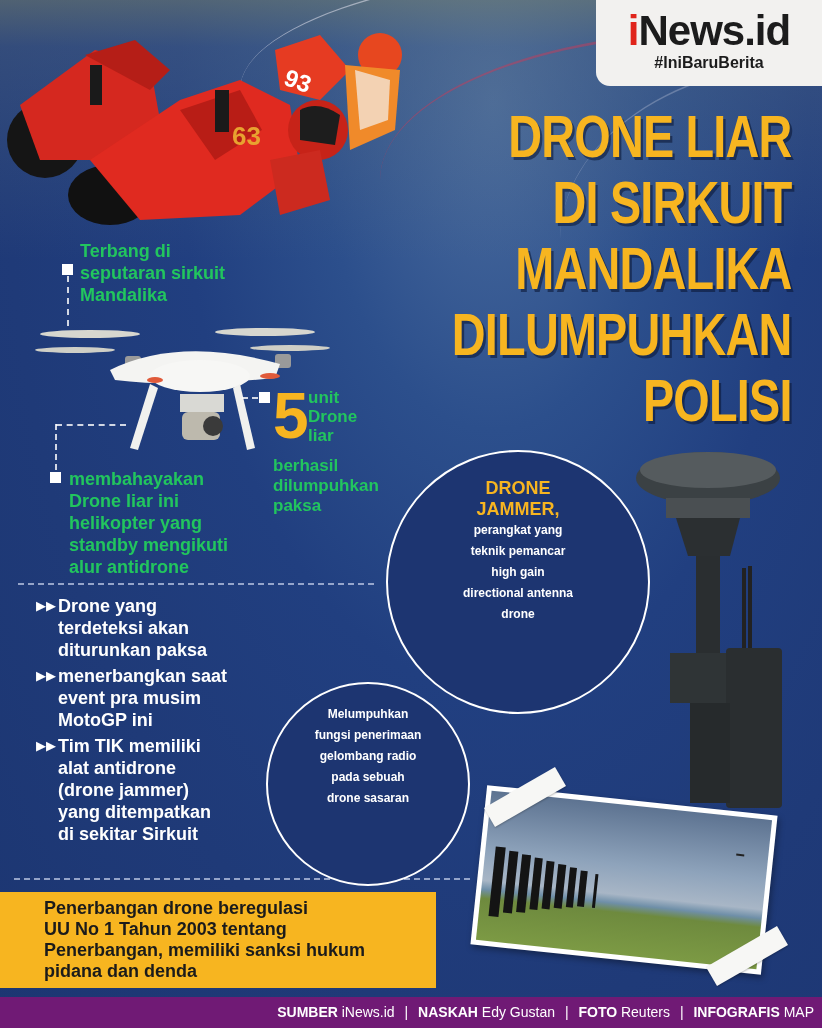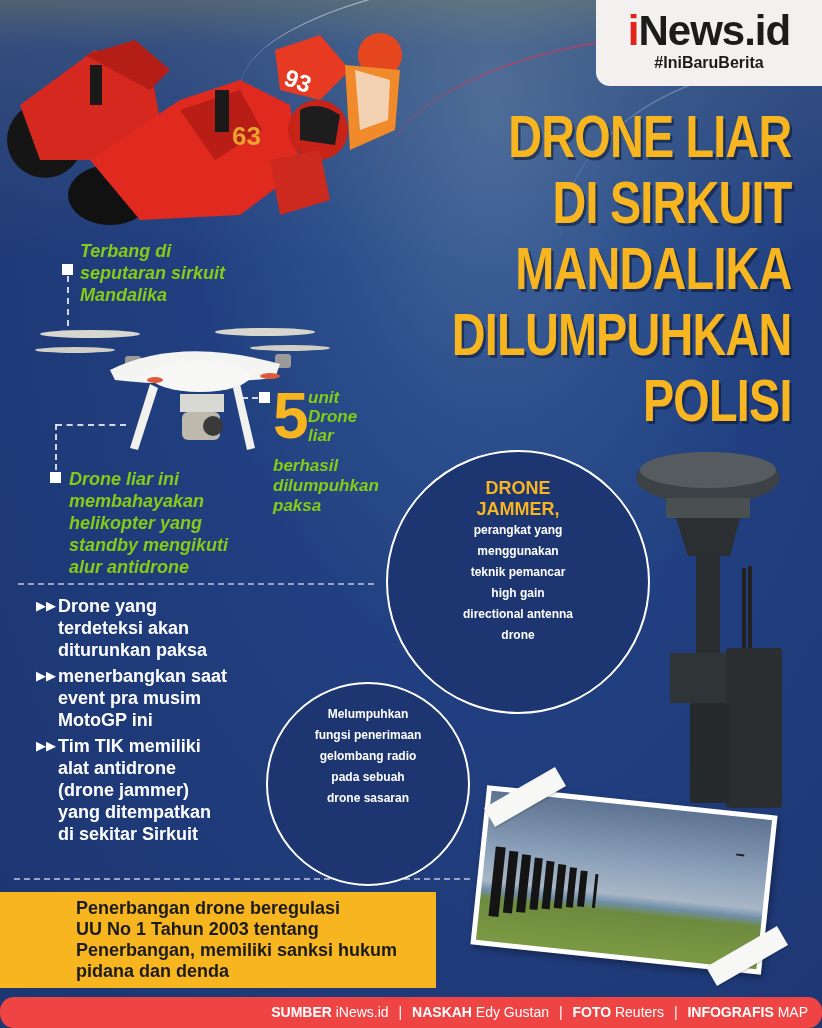--- a/index.html
+++ b/index.html
@@ -27,21 +27,21 @@
   .title { right: 30px; top: 104px; text-align: right; color: #f7b520;
            font-family: "Liberation Sans", sans-serif; font-weight: 700;
            font-size: 60px; line-height: 66px; letter-spacing: -1px;
            transform: scaleX(0.78); transform-origin: right top;
            text-shadow: 3px 3px 0 rgba(10,20,50,0.55); }
 
   
   .bikes { left: 0; top: 10px; width: 420px; height: 215px; }
 
   
-  .yl { color: #84cc16; font-weight: 700; font-style: italic; }
+  .yl { color: #22c55e; font-weight: 700; }
   .sq { width: 11px; height: 11px; background: #fff; }
   .dash-v { border-left: 2px dashed rgba(255,255,255,0.8); width: 0; }
   .dash-h { border-top: 2px dashed rgba(255,255,255,0.8); height: 0; }
   .divider { border-top: 2px dashed rgba(200,210,235,0.7); height: 0; }
 
   .t-terbang { left: 80px; top: 240px; font-size: 18px; line-height: 22px; }
   .t-drone-liar { left: 69px; top: 468px; font-size: 18px; line-height: 22px; }
   .five { left: 273px; top: 384px; font-size: 64px; line-height: 64px; font-weight: 700; color: #f7b520; }
   .five-side { left: 308px; top: 388px; font-size: 17px; line-height: 19px; }
   .five-below { left: 273px; top: 456px; font-size: 17px; line-height: 20px; }
@@ -59,24 +59,24 @@
 
   .device { left: 630px; top: 448px; width: 160px; height: 370px; }
 
   .photo { left: 478px; top: 800px; width: 292px; height: 160px; transform: rotate(6deg);
            background: #fff; padding: 5px; box-shadow: 2px 3px 6px rgba(0,0,0,0.35); }
   .photo-inner { width: 100%; height: 100%; position: relative; overflow: hidden;
                  background: linear-gradient(180deg, #5d7391 0%, #8ea3bb 40%, #a8b6c6 60%, #6f8fa8 66%, #6e8a3e 72%, #7c9a44 100%); }
   .tape { background: #f7f7f5; width: 82px; height: 22px; box-shadow: 0 1px 2px rgba(0,0,0,0.25); }
 
   .reg-box { left: 0; top: 892px; width: 436px; height: 96px; background: #f7b520; padding: 6px 0 0 44px; }
-  .reg-text { color: #1b1b1b; font-weight: 700; font-size: 18px; line-height: 21px; margin-left: 32px; }
-
-  .footer { left: 0; top: 997px; width: 822px; height: 31px; background: #ef4444;
-            color: #fff; font-size: 14px; line-height: 31px; text-align: right; padding-right: 14px; white-space: nowrap; border-radius: 14px; }
+  .reg-text { color: #1b1b1b; font-weight: 700; font-size: 18px; line-height: 21px; }
+
+  .footer { left: 0; top: 997px; width: 822px; height: 31px; background: #701a75;
+            color: #fff; font-size: 14px; line-height: 31px; text-align: right; padding-right: 8px; white-space: nowrap; }
   .footer b { font-weight: 700; }
   .footer .sep { margin: 0 6px; }
 </style>
 </head>
 <body>
 
 <div class="abs bg"></div>
 <div class="abs track"></div>
 <div class="abs track-line" style="left:240px;top:-40px;width:900px;height:260px;"></div>
 <div class="abs track-red" style="left:380px;top:30px;width:700px;height:300px;"></div>
@@ -142,22 +142,22 @@
   <path d="M210 66 L225 130 L217 132 L203 70 Z" fill="#f1f1ee"></path>
   <rect x="150" y="76" width="44" height="18" fill="#d9d9d4"></rect>
   <rect x="152" y="94" width="38" height="28" rx="6" fill="#bdb9ad"></rect>
   <circle cx="183" cy="108" r="10" fill="#3a3a3a"></circle>
 </svg>
 
 <div class="abs dash-h" style="left:56px;top:424px;width:70px;"></div>
 <div class="abs dash-v" style="left:55px;top:424px;height:46px;"></div>
 <div class="abs sq" style="left:50px;top:472px;"></div>
 <div class="abs t-drone-liar yl">
+  <div>membahayakan</div>
   <div>Drone liar ini</div>
-  <div>membahayakan</div>
   <div>helikopter yang</div>
   <div>standby mengikuti</div>
   <div>alur antidrone</div>
 </div>
 
 <div class="abs dash-h" style="left:242px;top:397px;width:16px;"></div>
 <div class="abs sq" style="left:259px;top:392px;"></div>
 <div class="abs five">5</div>
 <div class="abs five-side yl">
   <div>unit</div>
@@ -213,21 +213,20 @@
   <rect x="118" y="118" width="4" height="100" fill="#222"></rect>
   <rect x="40" y="205" width="60" height="50" fill="#2f3436"></rect>
   <rect x="96" y="200" width="56" height="160" rx="4" fill="#2a2e30"></rect>
   <rect x="60" y="255" width="40" height="100" fill="#262a2c"></rect>
 </svg>
 
 <div class="abs circle c-jammer">
   <div class="c-head">DRONE</div>
   <div class="c-head">JAMMER,</div>
   <div class="c-body">perangkat yang</div>
-  <div class="c-body">menggunakan</div>
   <div class="c-body">teknik pemancar</div>
   <div class="c-body">high gain</div>
   <div class="c-body">directional antenna</div>
   <div class="c-body">drone</div>
 </div>
 
 <div class="abs circle c-tujuan">
   <div class="c-body">Melumpuhkan</div>
   <div class="c-body">fungsi penerimaan</div>
   <div class="c-body">gelombang radio</div>

